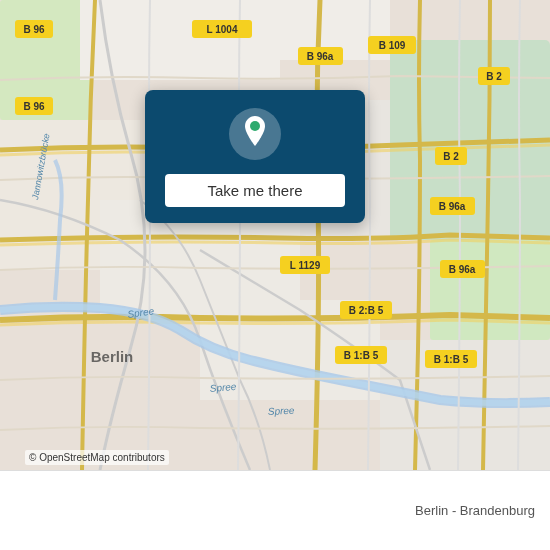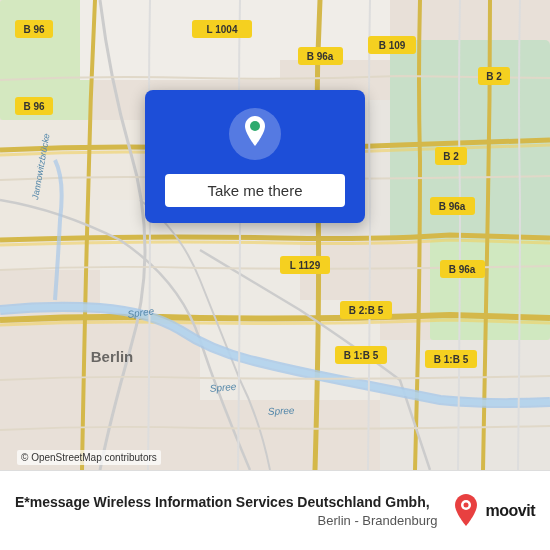--- a/index.html
+++ b/index.html
@@ -18,21 +18,21 @@
       width: 100%;
       height: 100%;
     }
 
     
     #location-popup {
       position: absolute;
       top: 90px;
       left: 145px;
       width: 220px;
-      background: #1d4ed8;
+      background: #0c4a6e;
       border-radius: 8px;
       padding: 18px 20px 16px;
       display: flex;
       flex-direction: column;
       align-items: center;
       box-shadow: 0 4px 15px rgba(0,0,0,0.3);
     }
 
     #location-icon-wrapper {
       width: 52px;
@@ -66,21 +66,21 @@
       display: flex;
       align-items: center;
       padding: 10px 15px;
       border-top: 1px solid #ddd;
       gap: 12px;
     }
 
     #osm-credit {
       position: absolute;
       bottom: 5px;
-      left: 17px;
+      left: 25px;
       font-size: 10px;
       color: #333;
       background: rgba(255,255,255,0.7);
       padding: 2px 4px;
       border-radius: 2px;
     }
 
     #info-text {
       flex: 1;
     }
@@ -234,25 +234,15 @@
         <path d="M15 0C9.5 0 5 4.5 5 10C5 17.5 15 30 15 30C15 30 25 17.5 25 10C25 4.5 20.5 0 15 0Z" fill="white"></path>
         <circle cx="15" cy="10" r="5" fill="#2eaa6e"></circle>
       </svg>
     </div>
     <button id="take-me-there-btn">Take me there</button>
   </div>
 </div>
 
 <div id="info-bar">
   <div id="info-text">
-    <div id="company-name">E*message Wireless Information Services Deutschland Gmbh,</div>
     <div id="company-location">Berlin - Brandenburg</div>
   </div>
-  <div id="moovit-logo">
-
-    <svg id="moovit-icon" viewBox="0 0 32 38" xmlns="http://www.w3.org/2000/svg">
-      <path d="M16 2C10 2 5 7 5 13C5 21 16 34 16 34C16 34 27 21 27 13C27 7 22 2 16 2Z" fill="#e84040"></path>
-      <circle cx="16" cy="13" r="5" fill="white"></circle>
-      <circle cx="16" cy="13" r="2.5" fill="#e84040"></circle>
-    </svg>
-    <span id="moovit-text">moovit</span>
-  </div>
 </div>
 
 </body></html>

